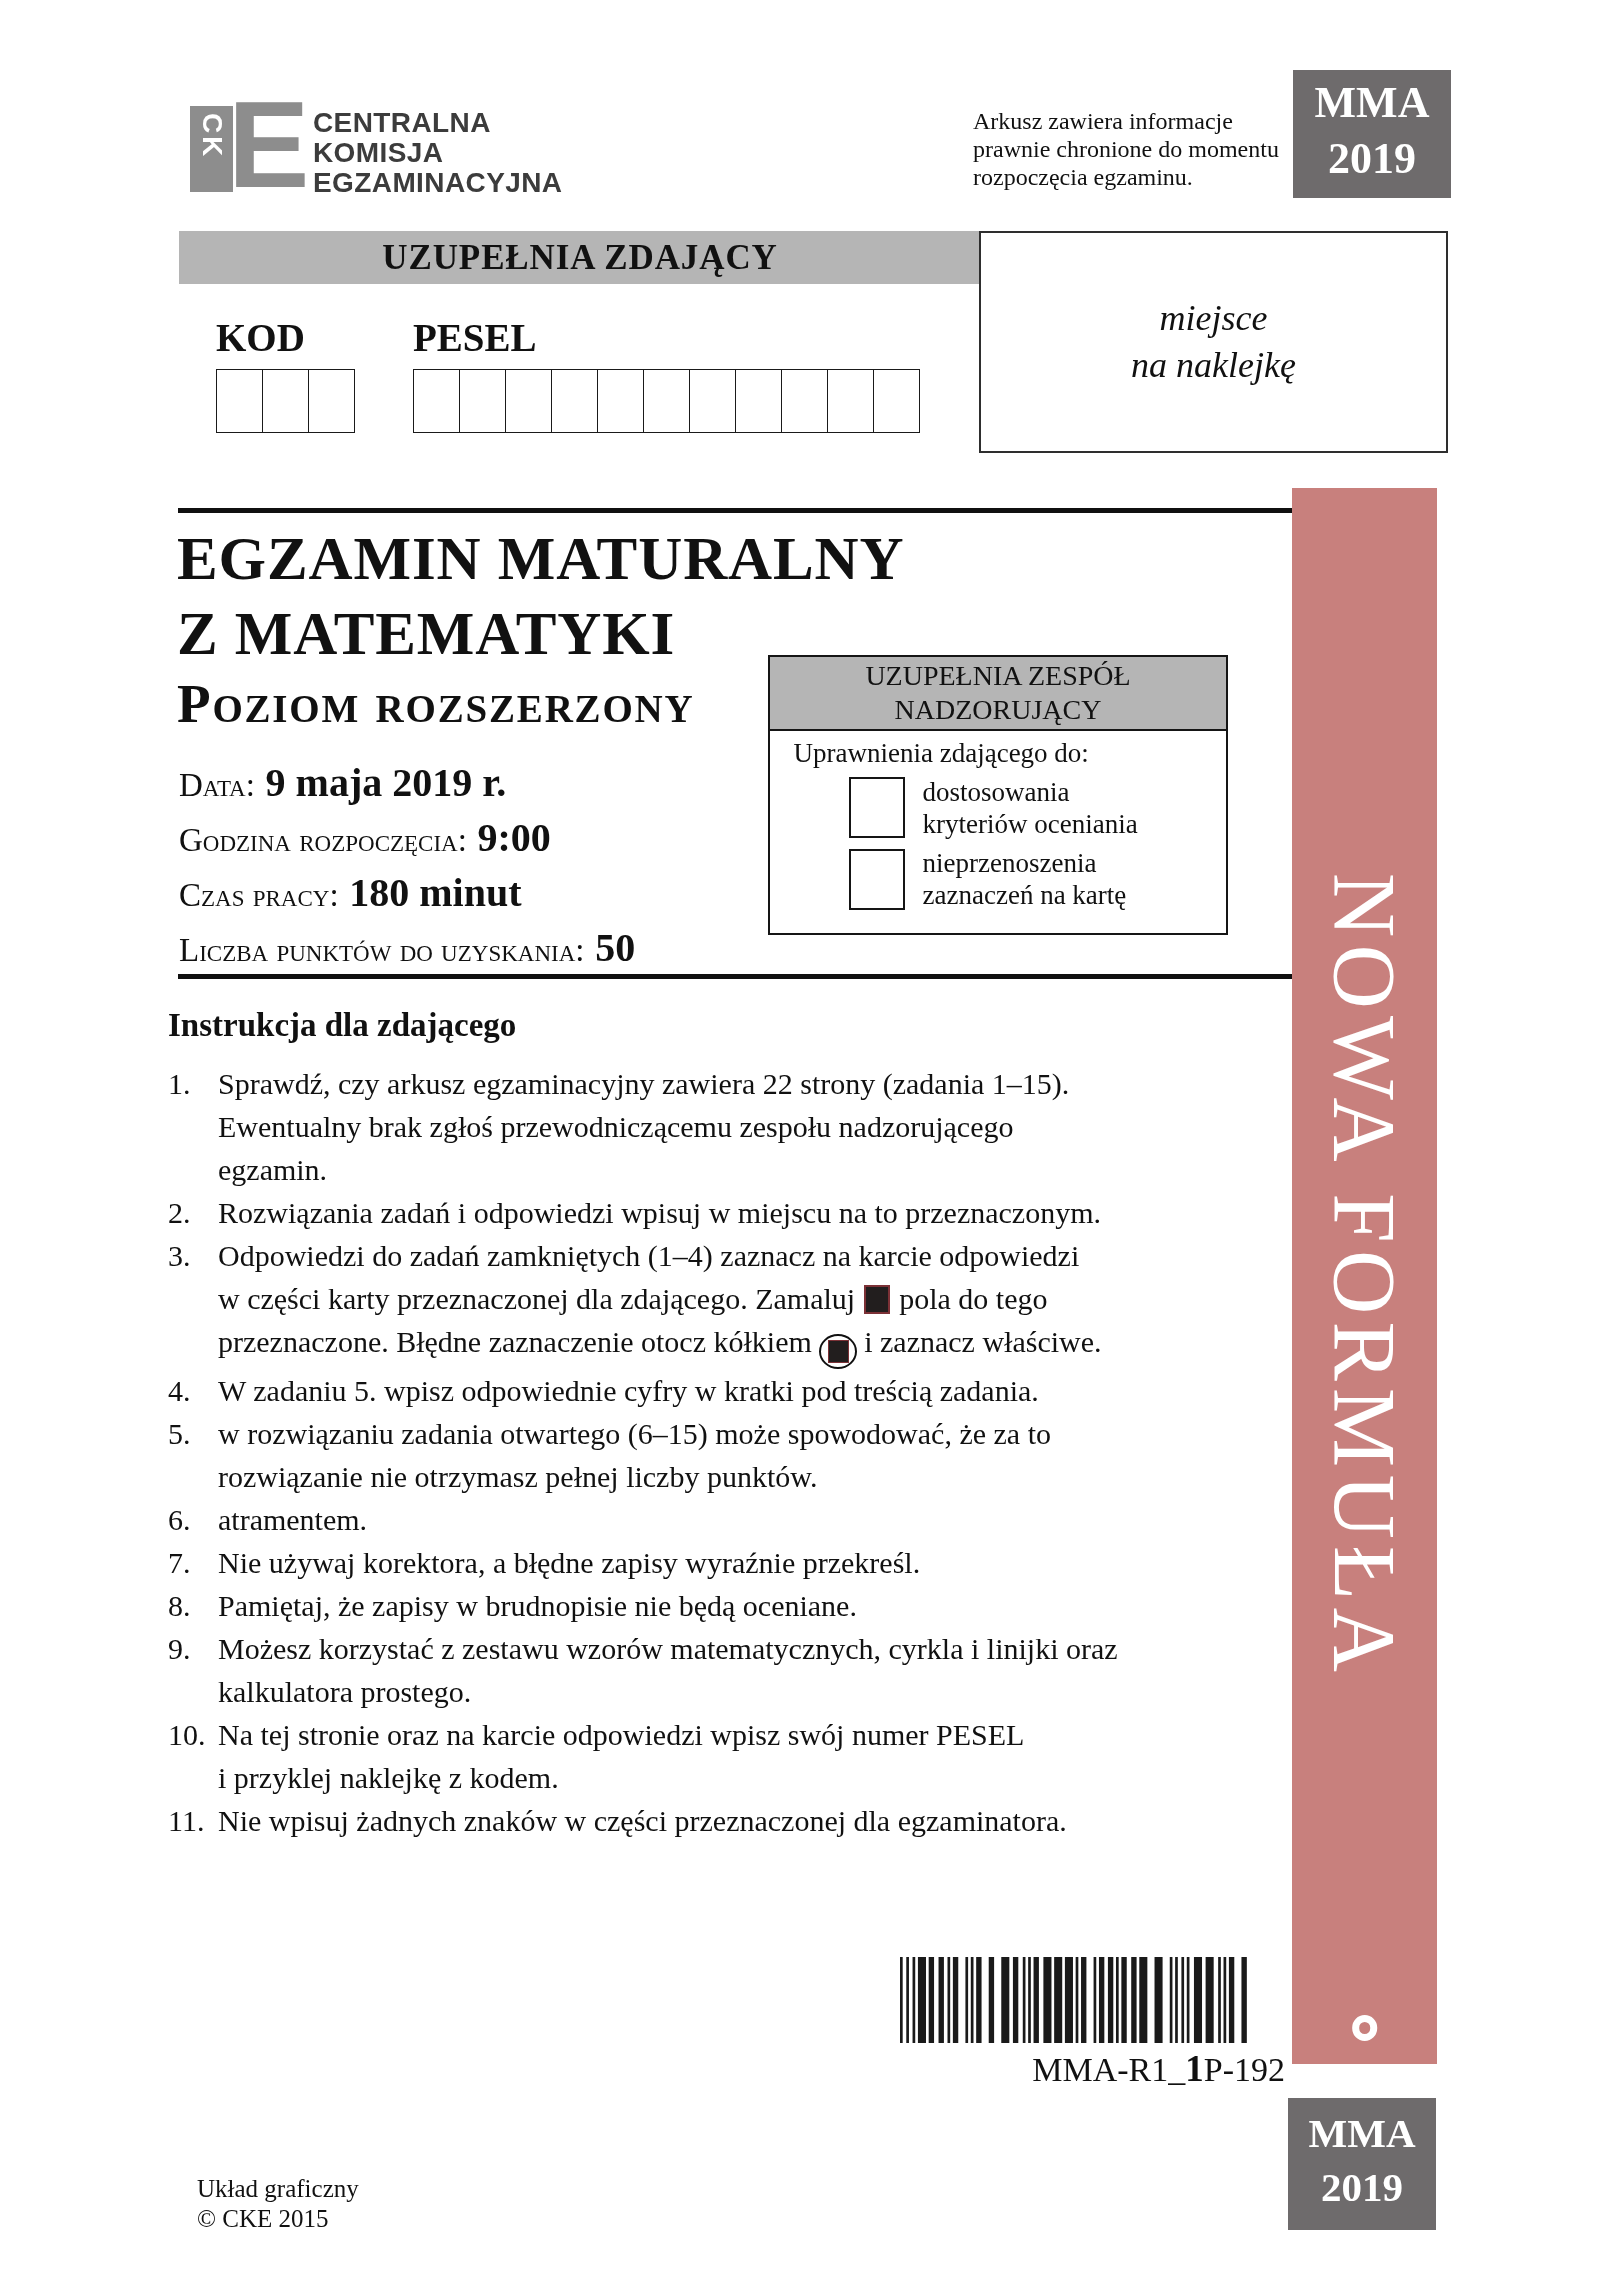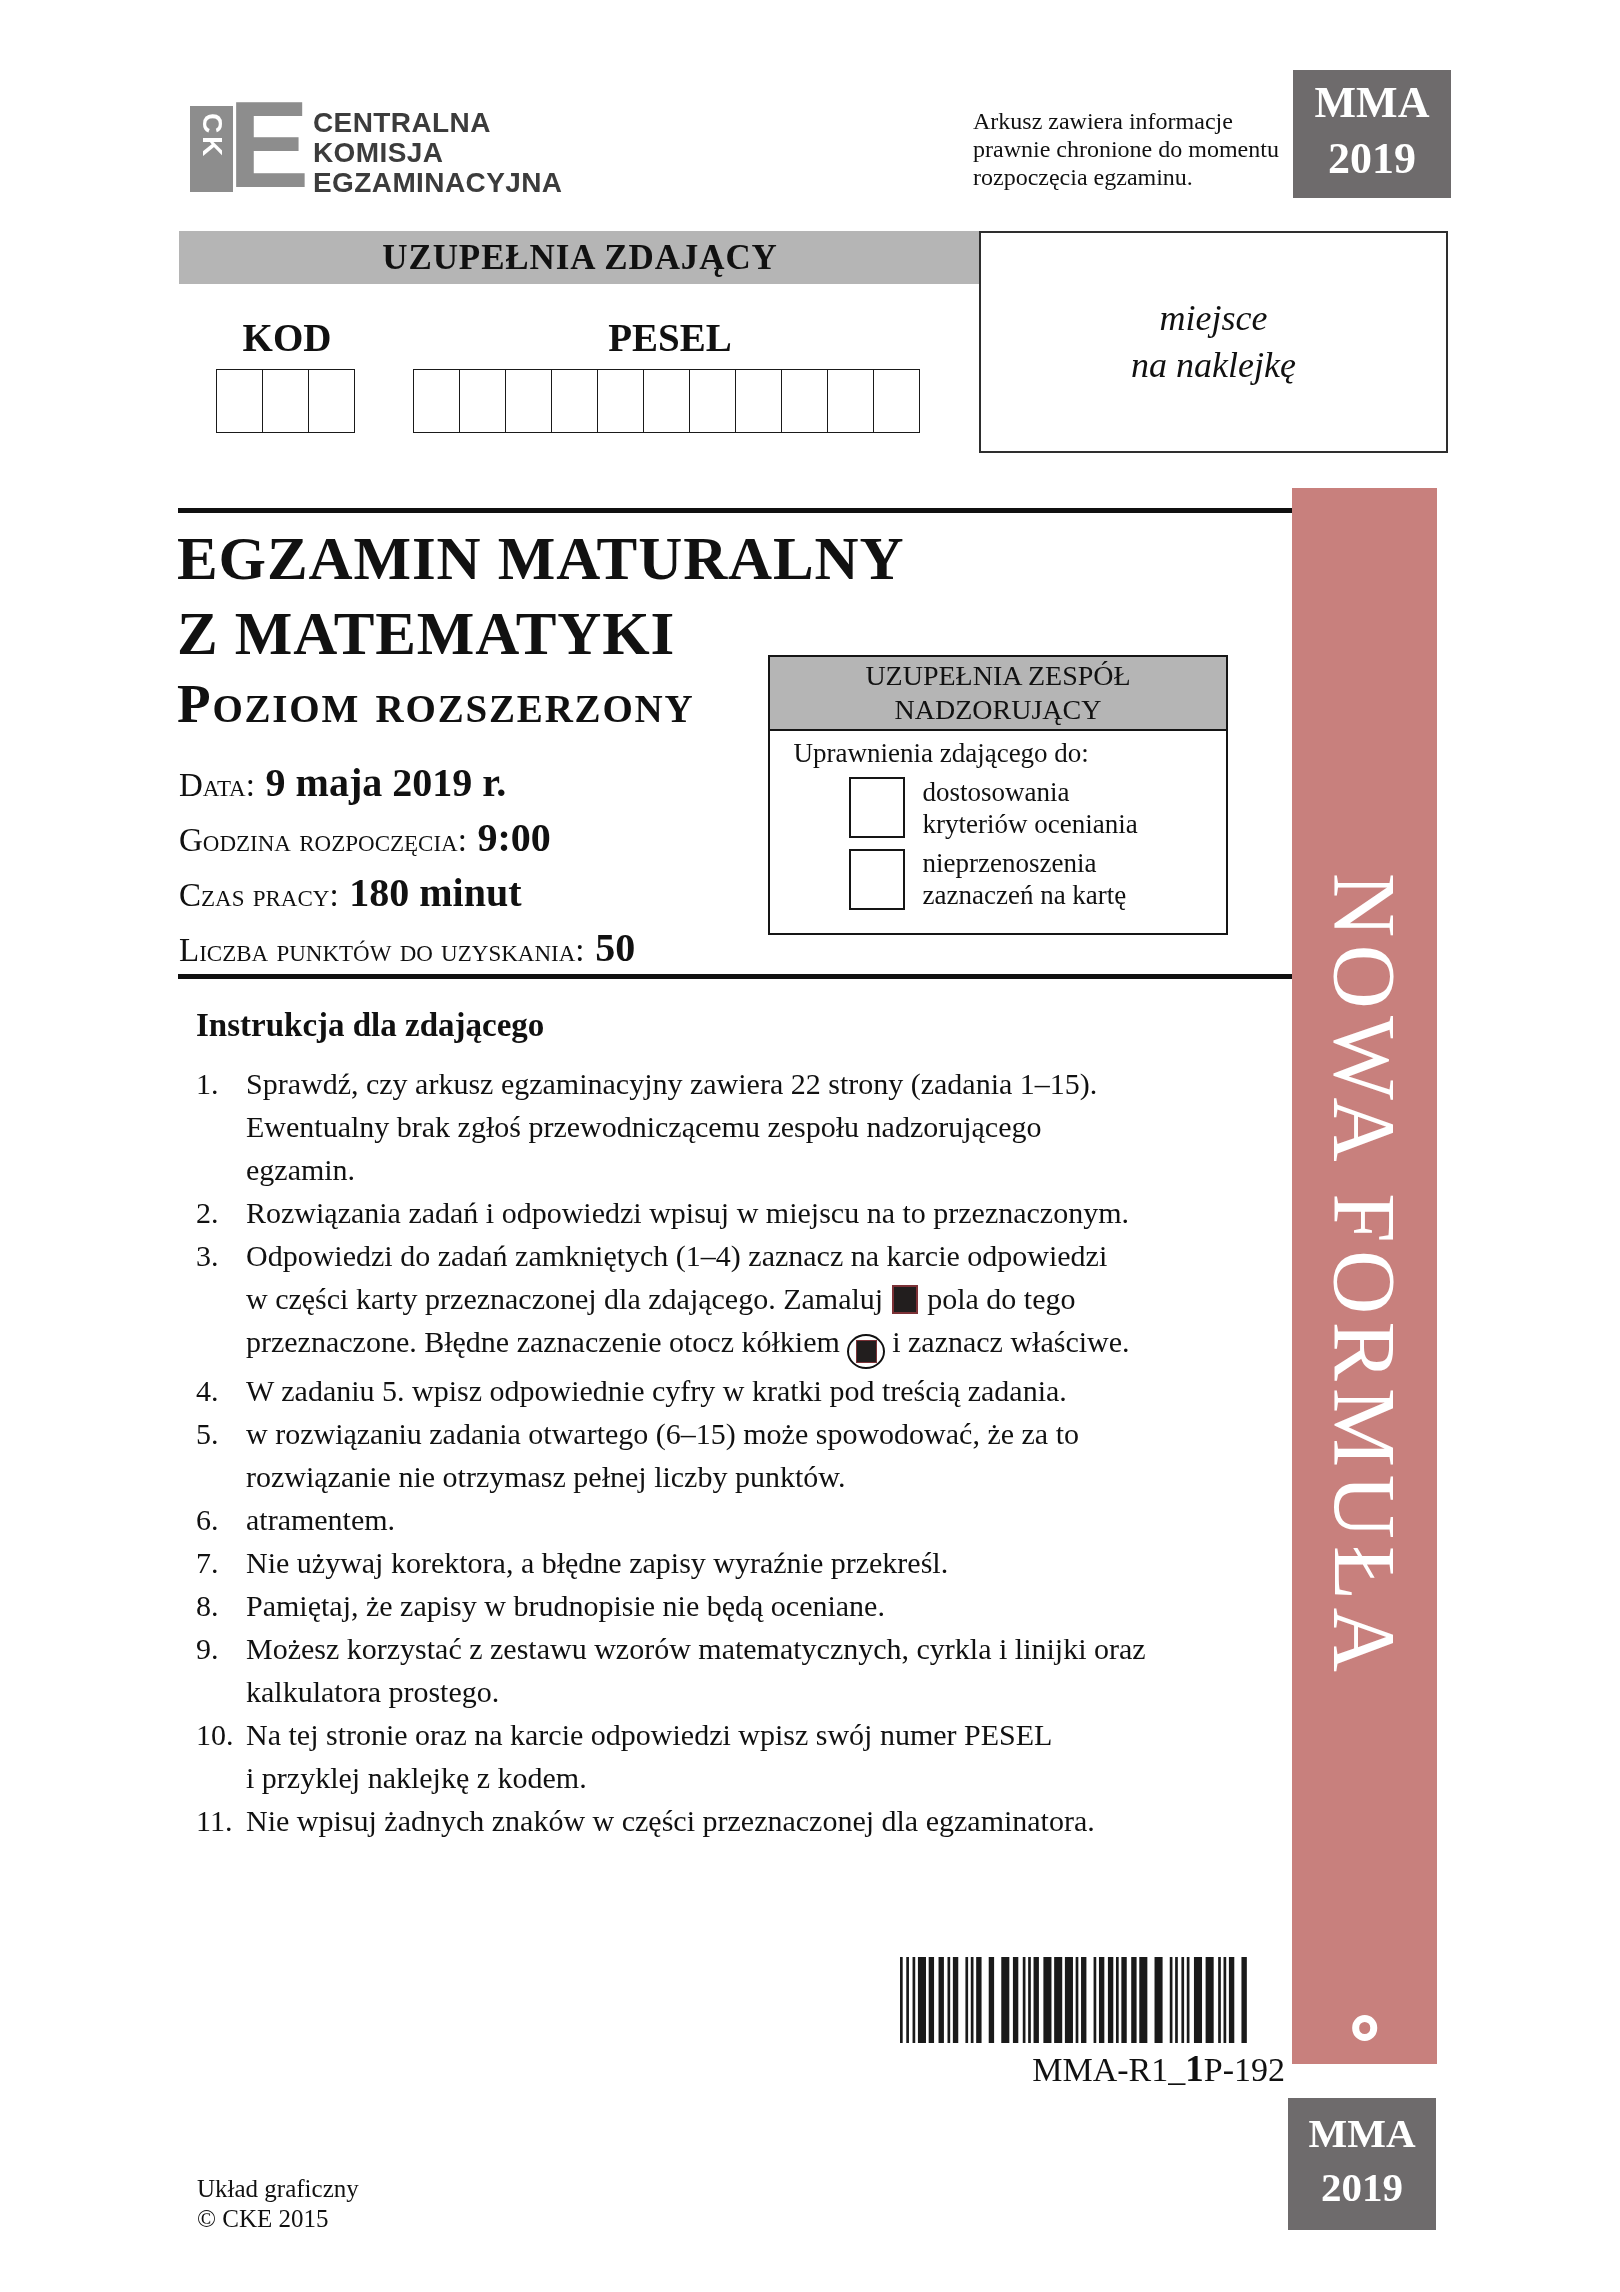--- a/index.html
+++ b/index.html
@@ -17,21 +17,21 @@
   .logo-text{font-family:"Liberation Sans",sans-serif;font-weight:bold;font-size:28px;line-height:30px;
              color:#3c3c3c;letter-spacing:0.4px;padding-top:3.6px;}
   .legal{position:absolute;left:973px;top:107px;font-size:24px;line-height:28px;}
   .code-box{position:absolute;background:#6e6b6c;color:#fff;text-align:center;font-weight:bold;}
   #mma-top{left:1293px;top:70px;width:158px;height:123px;font-size:44px;line-height:56px;padding-top:4.5px;}
   #mma-bottom{left:1288px;top:2098px;width:148px;height:124px;font-size:41px;line-height:54px;padding-top:8px;}
 
   
   .candidate-bar{position:absolute;left:179px;top:231px;width:802px;height:53px;background:#b5b5b5;
                  display:flex;align-items:center;justify-content:center;font-weight:bold;font-size:35px;letter-spacing:0.9px;}
-  .field-label{position:absolute;font-weight:bold;font-size:39px;text-align:center;}
+  .field-label{position:absolute;font-weight:bold;font-size:39px;}
   #kod-label{left:216px;top:315px;width:142px;}
   #pesel-label{left:413px;top:315px;width:514px;}
   .cells{position:absolute;top:369px;display:flex;}
   #kod-cells{left:216px;}
   #pesel-cells{left:413px;}
   .cell{width:45px;height:62px;border:1.8px solid #1a1a1a;border-left:none;background:#fff;}
   .cell:first-child{border-left:1.8px solid #1a1a1a;}
   .sticker-box{position:absolute;left:979px;top:231px;width:465px;height:218px;border:2.7px solid #2e2e2e;
                display:flex;flex-direction:column;align-items:center;justify-content:center;
                font-style:italic;font-size:36px;line-height:47px;}
@@ -61,21 +61,21 @@
   .sup-check{width:52px;height:57px;border:2.7px solid #151515;flex:none;background:#fff;}
   .sup-label{margin-left:18px;line-height:32px;}
 
   
   .exam-info{position:absolute;left:179px;top:759px;}
   .info-row{display:flex;align-items:baseline;margin-bottom:8px;}
   .info-label{font-variant:small-caps;font-size:33px;}
   .info-value{font-weight:bold;font-size:40px;margin-left:10.7px;}
 
   
-  .instructions{position:absolute;left:196px;top:1007px;width:1121px;}
+  .instructions{position:absolute;left:168px;top:1007px;width:1121px;}
   .instr-head{font-weight:bold;font-size:33px;margin-bottom:18px;}
   .instr-item{display:flex;}
   .instr-num{flex:none;width:50px;font-size:30px;line-height:43px;}
   .instr-body{font-size:30px;line-height:43px;}
   .icon-square{display:inline-block;width:26px;height:29px;background:#221e1e;border:2.7px solid #7c3136;
                vertical-align:-4.5px;margin:0 9px;box-sizing:border-box;}
   .icon-circ{display:inline-flex;width:38px;height:35px;border:2.7px solid #111;border-radius:50%;
              align-items:center;justify-content:center;vertical-align:-10.7px;margin:0 7.2px;box-sizing:border-box;}
   .icon-circ .icon-square-inner{width:19px;height:20.6px;background:#221e1e;border:1.8px solid #7c3136;}
 

